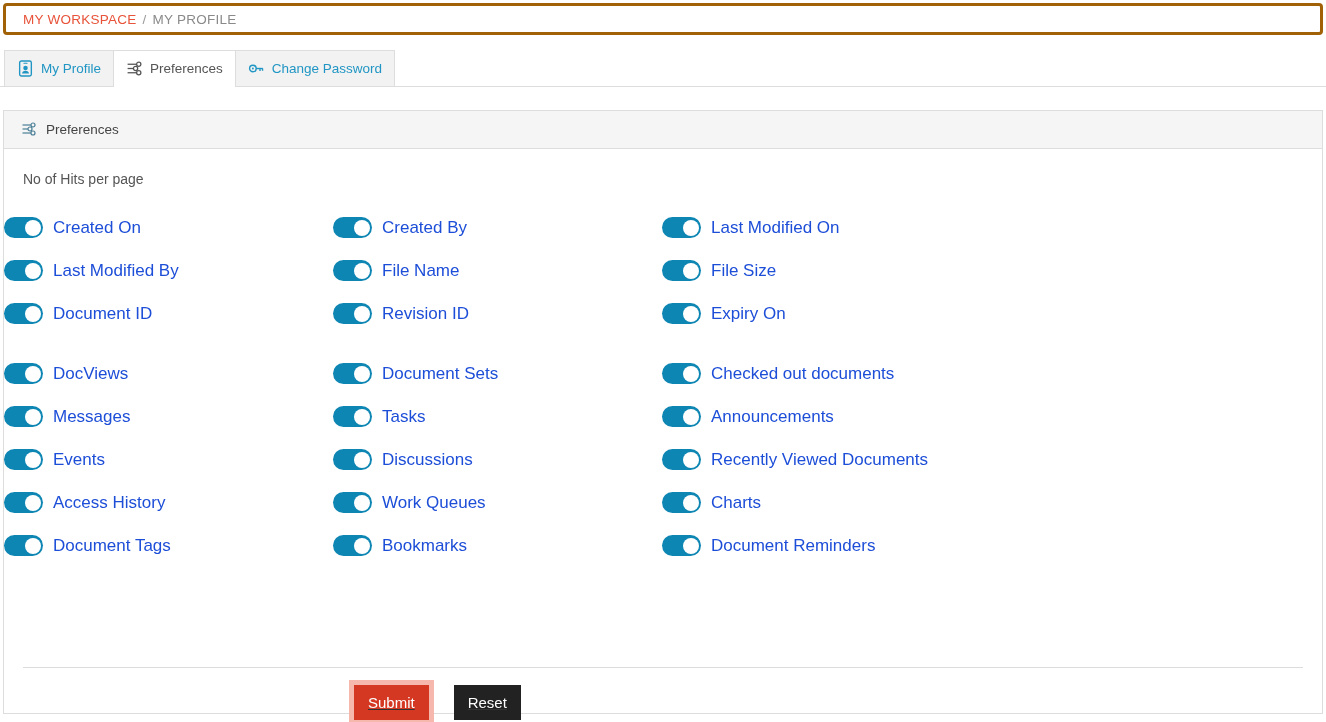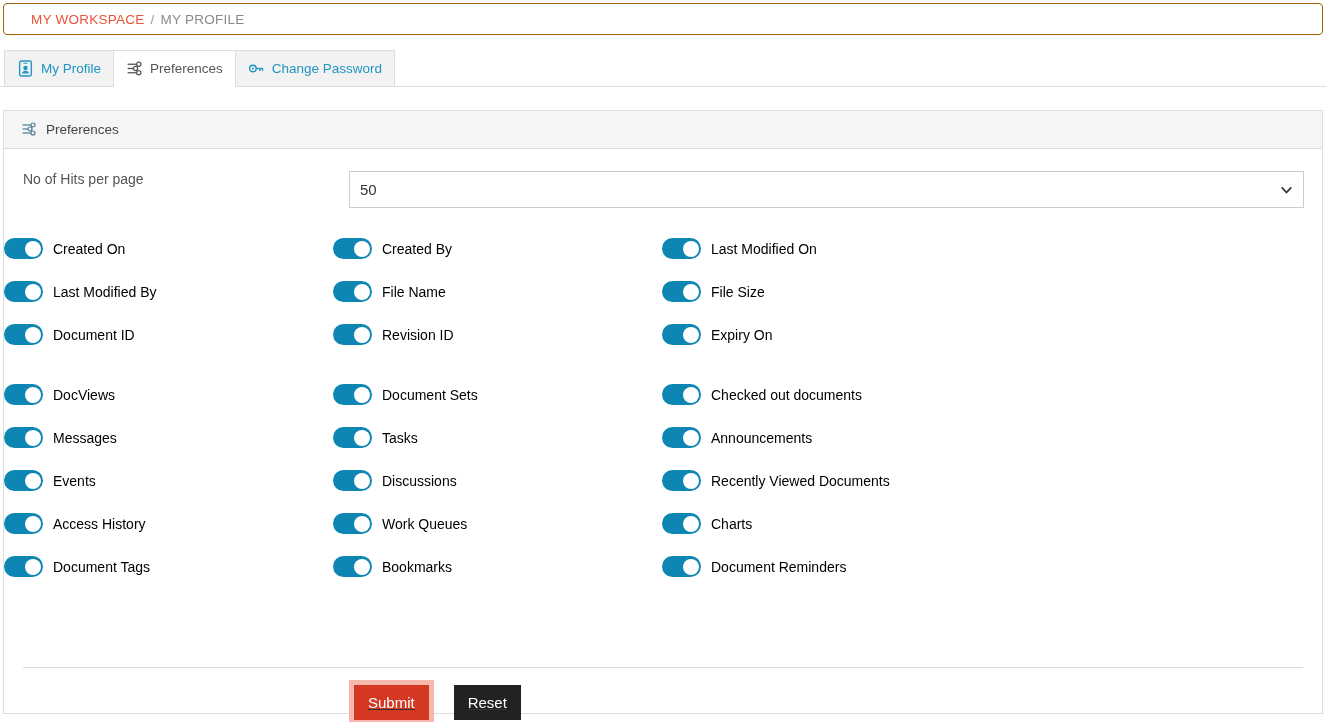--- a/index.html
+++ b/index.html
@@ -11,25 +11,25 @@
     color: #333333;
     overflow: hidden;
   }
 
   
   .breadcrumb-bar {
     position: absolute;
     left: 3px; top: 3px;
     width: 1320px; height: 32px;
     background: #ffffff;
-    border: 1px solid #a16207;
+    border: 3px solid #a16207;
     border-radius: 4px;
     display: flex;
     align-items: center;
-    padding-left: 27px;
+    padding-left: 17px;
     font-size: 13.5px;
     letter-spacing: .25px;
   }
   .bc-link { color: #e8533a; }
   .bc-sep  { color: #9a9a9a; margin: 0 6px; }
   .bc-cur  { color: #8a8a8a; }
 
   
   .tabs {
     position: absolute;
@@ -153,22 +153,22 @@
   }
   .switch::after {
     content: "";
     position: absolute;
     top: 2.5px; right: 2.5px;
     width: 16px; height: 16px;
     border-radius: 50%;
     background: #ffffff;
   }
   .toggle-label {
-    font-size: 14px;
-    color: #000000;
+    font-size: 17px;
+    color: #1d4ed8;
     white-space: nowrap;
     text-align: center;
   }
 
   
   .divider {
     position: absolute;
     left: 19px; right: 19px;
     top: 518px;
     height: 1px;
@@ -265,32 +265,20 @@
         <circle cx="12" cy="12" r="2" fill="none" stroke="#4a7f96" stroke-width="1.2"></circle>
       </svg>
     </span>
     <span>Preferences</span>
   </div>
 
   <div class="panel-body">
 
     <div class="form-row" style="padding-top:22px;">
       <div class="row-label">No of Hits per page</div>
-      <div class="row-field">
-        <div class="select-wrap">
-          <div class="select-box">
-            <span>50</span>
-          </div>
-          <span class="select-chevron">
-            <svg viewBox="0 0 12 12" width="13" height="13">
-              <polyline points="2,4 6,8.3 10,4" fill="none" stroke="#333333" stroke-width="1.6" stroke-linecap="round" stroke-linejoin="round"></polyline>
-            </svg>
-          </span>
-        </div>
-      </div>
     </div>
 
     <div class="form-row" style="padding-top:19px;">
       <div class="row-field">
         <div class="toggle-grid">
 
           <div class="toggle-item">
             <span class="switch"></span>
             <span class="toggle-label">Created On</span>
           </div>

